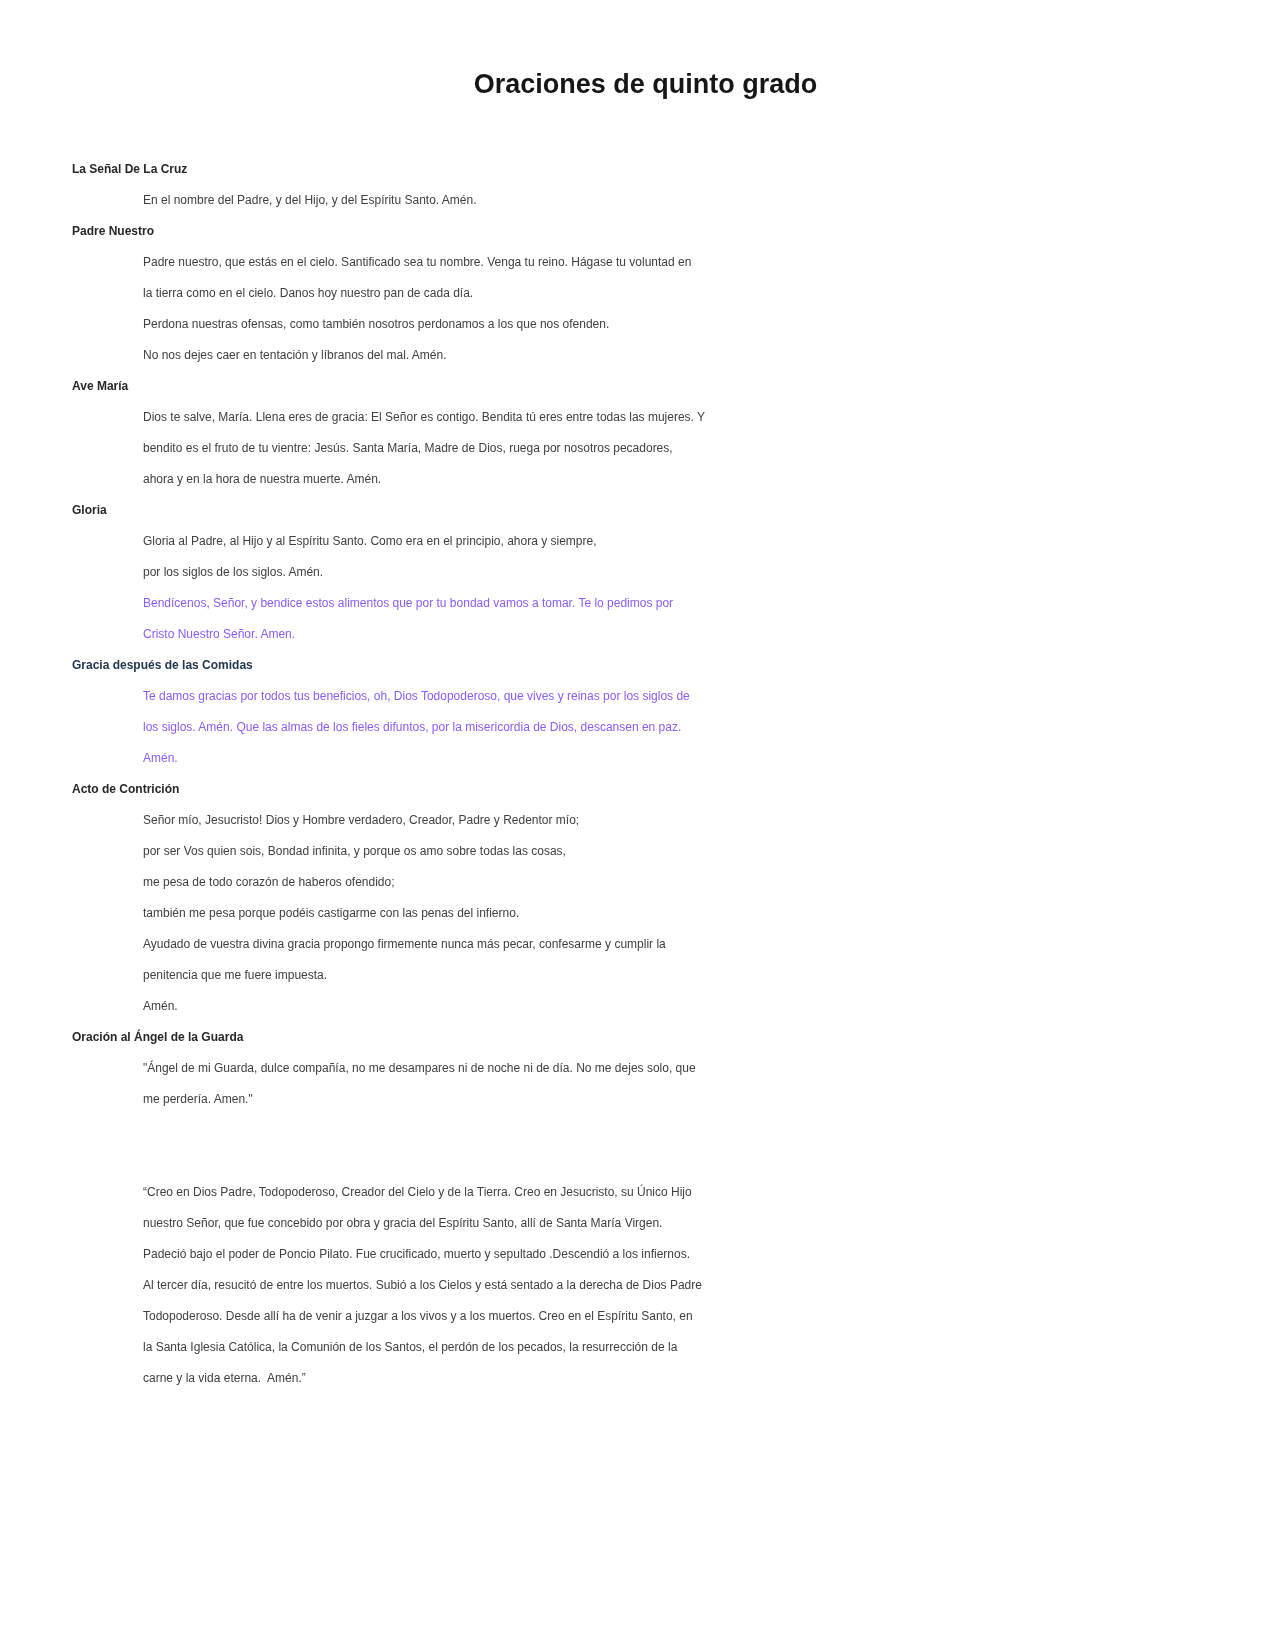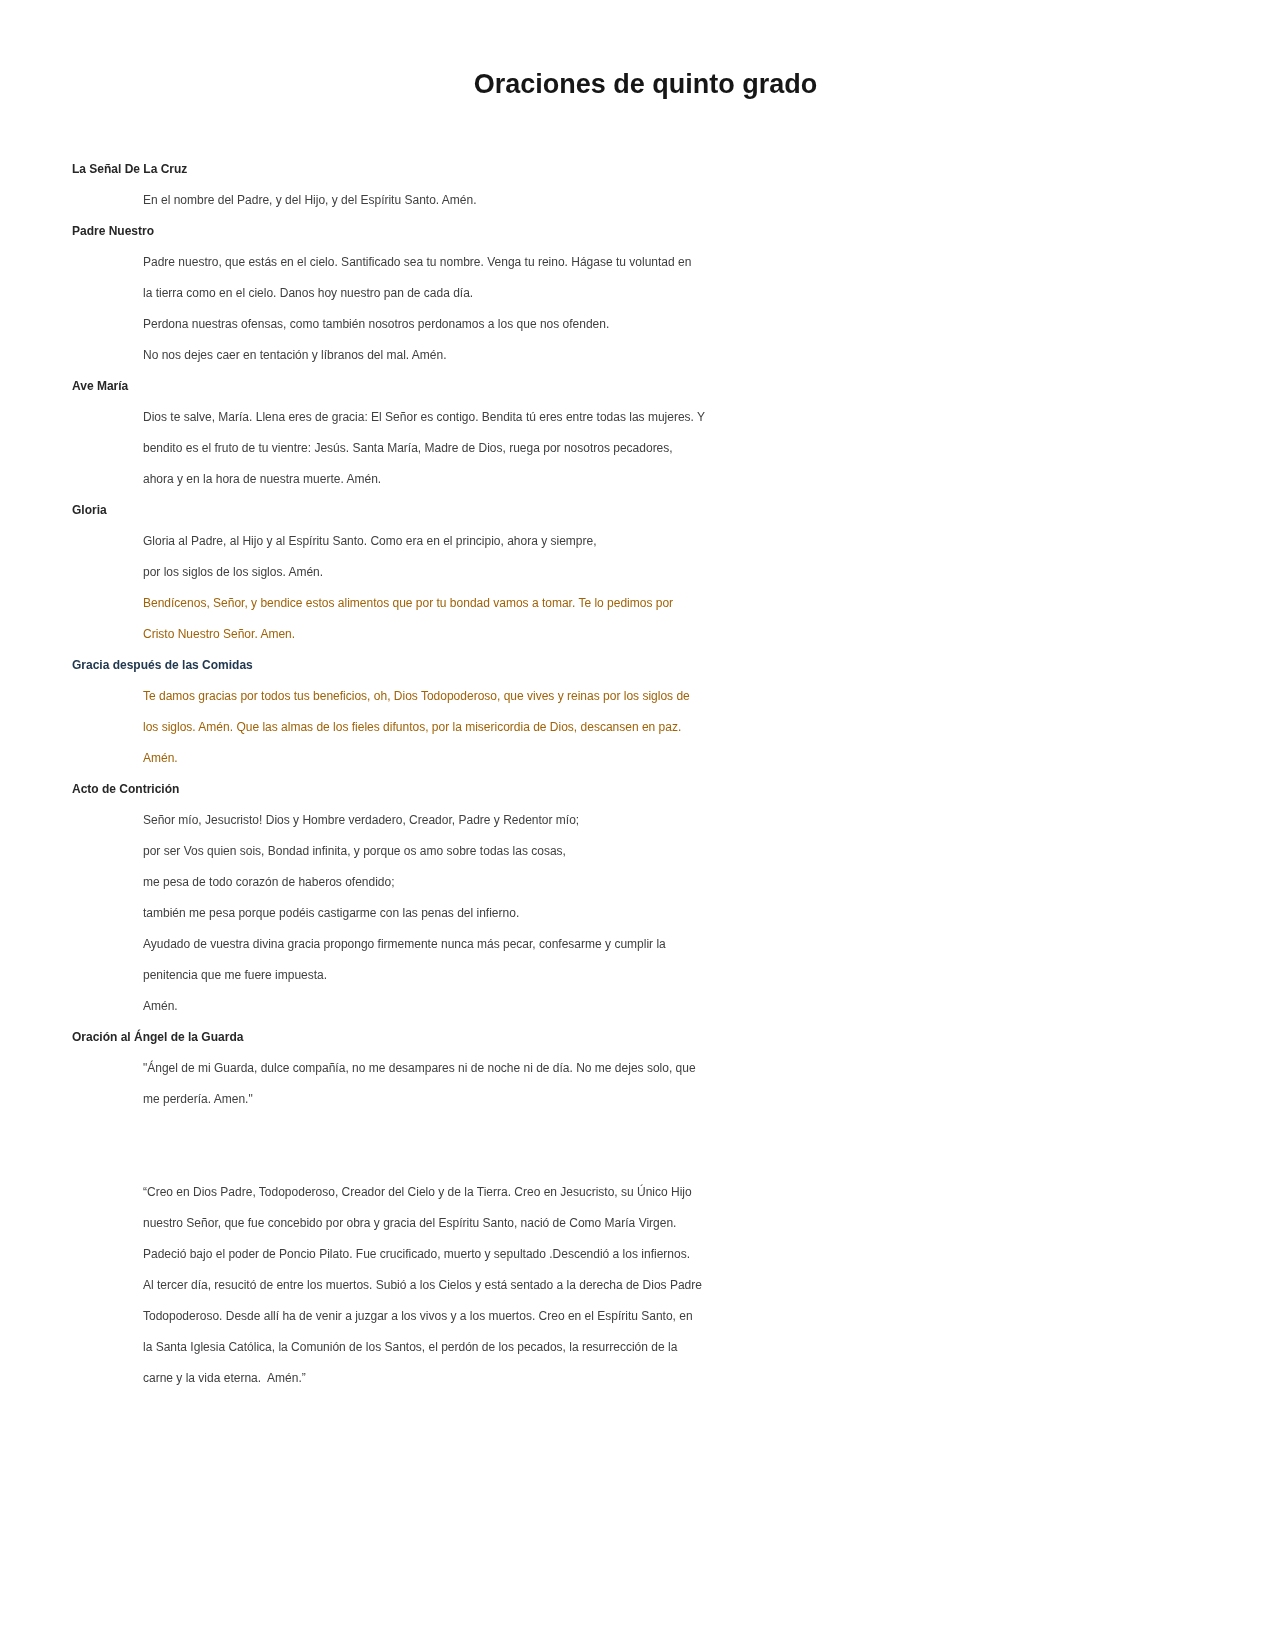--- a/index.html
+++ b/index.html
@@ -33,21 +33,21 @@
     }
     .h.navy { color: #22384F; }
     .line {
       font-size: 12px;
       line-height: 31px;
       height: 31px;
       margin-left: 71px;
       color: #404040;
       white-space: pre;
     }
-    .line.blue { color: #a16207; }
+    .line.blue { color: #8b5cf6; }
     .spacer { height: 31px; }
   </style>
 </head>
 <body>
 
 <div class="page">
 
   <h1 class="doc-title">Oraciones de quinto grado</h1>
 
   <div class="h">La Señal De La Cruz</div>
@@ -86,20 +86,20 @@
   <div class="line">Amén.</div>
 
   <div class="h">Oración al Ángel de la Guarda</div>
   <div class="line">"Ángel de mi Guarda, dulce compañía, no me desampares ni de noche ni de día. No me dejes solo, que</div>
   <div class="line">me perdería. Amen."</div>
 
   <div class="spacer"></div>
 
   <div class="spacer"></div>
   <div class="line">“Creo en Dios Padre, Todopoderoso, Creador del Cielo y de la Tierra. Creo en Jesucristo, su Único Hijo</div>
-  <div class="line">nuestro Señor, que fue concebido por obra y gracia del Espíritu Santo, nació de Como María Virgen.</div>
+  <div class="line">nuestro Señor, que fue concebido por obra y gracia del Espíritu Santo, allí de Santa María Virgen.</div>
   <div class="line">Padeció bajo el poder de Poncio Pilato. Fue crucificado, muerto y sepultado .Descendió a los infiernos.</div>
   <div class="line">Al tercer día, resucitó de entre los muertos. Subió a los Cielos y está sentado a la derecha de Dios Padre</div>
   <div class="line">Todopoderoso. Desde allí ha de venir a juzgar a los vivos y a los muertos. Creo en el Espíritu Santo, en</div>
   <div class="line">la Santa Iglesia Católica, la Comunión de los Santos, el perdón de los pecados, la resurrección de la</div>
   <div class="line">carne y la vida eterna.  Amén.”</div>
 
 </div>
 
 </body></html>

